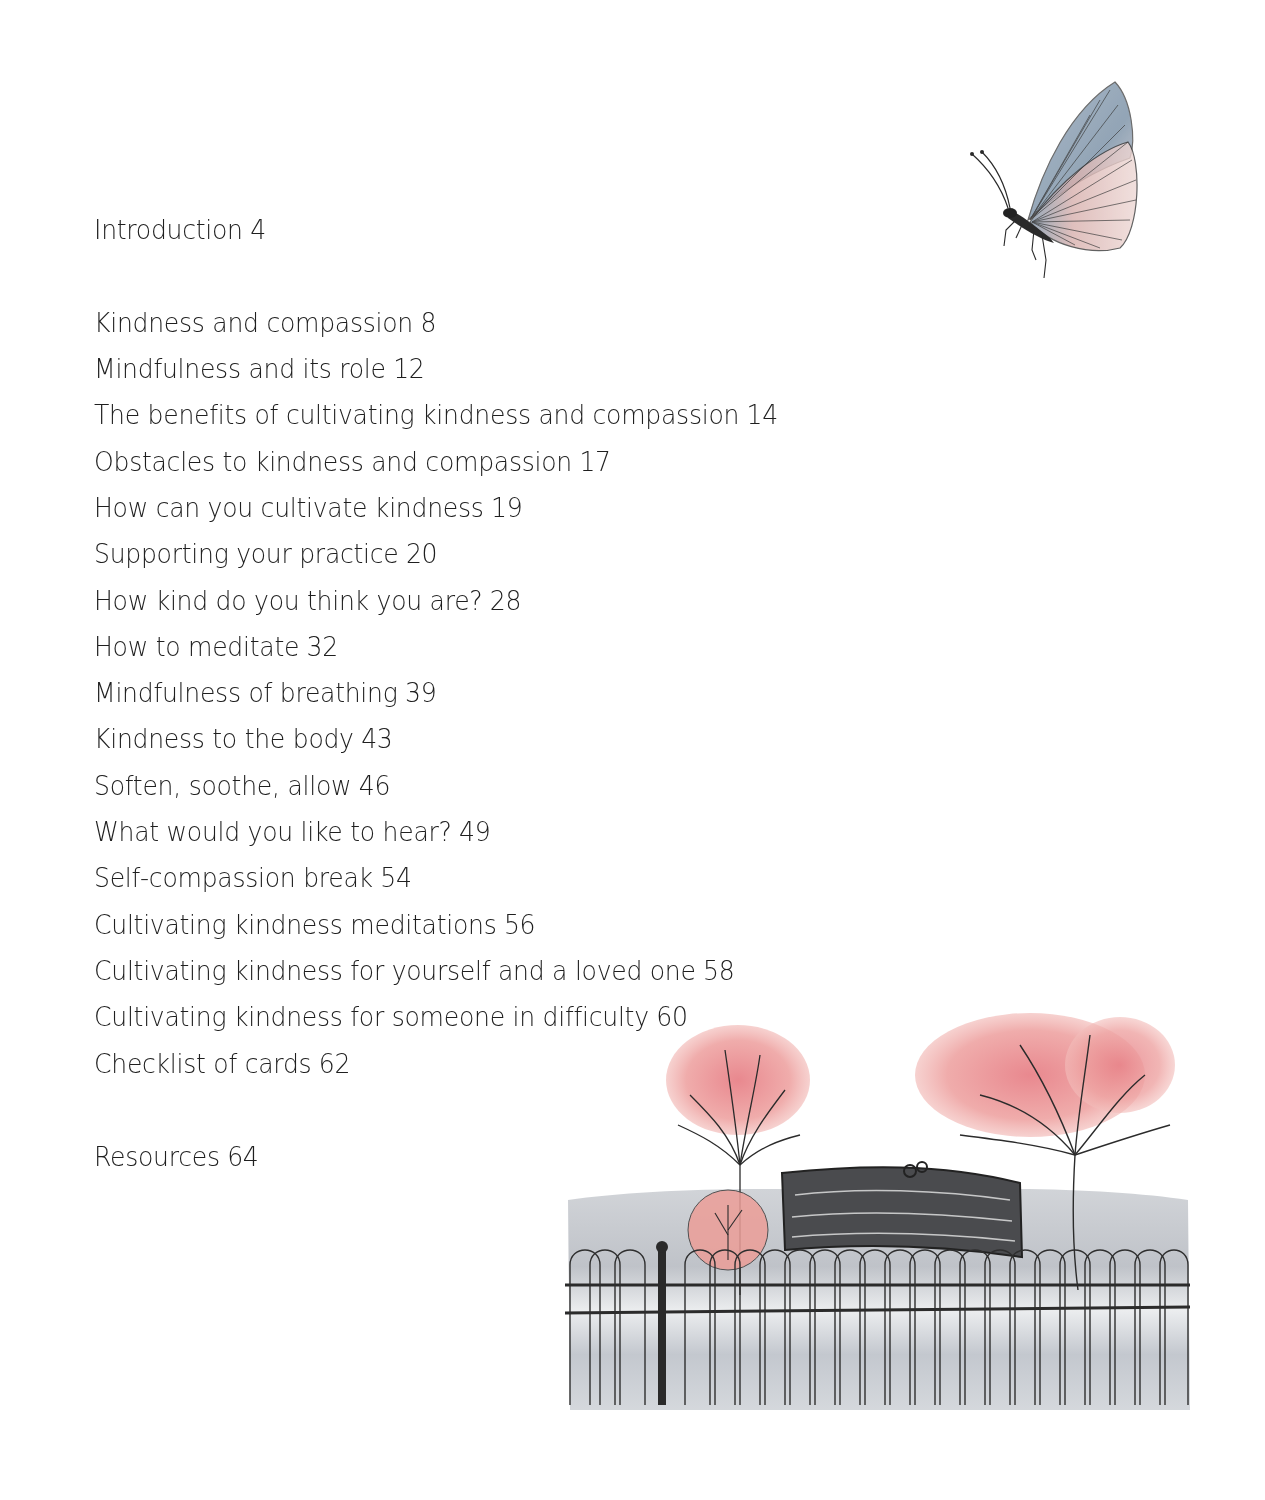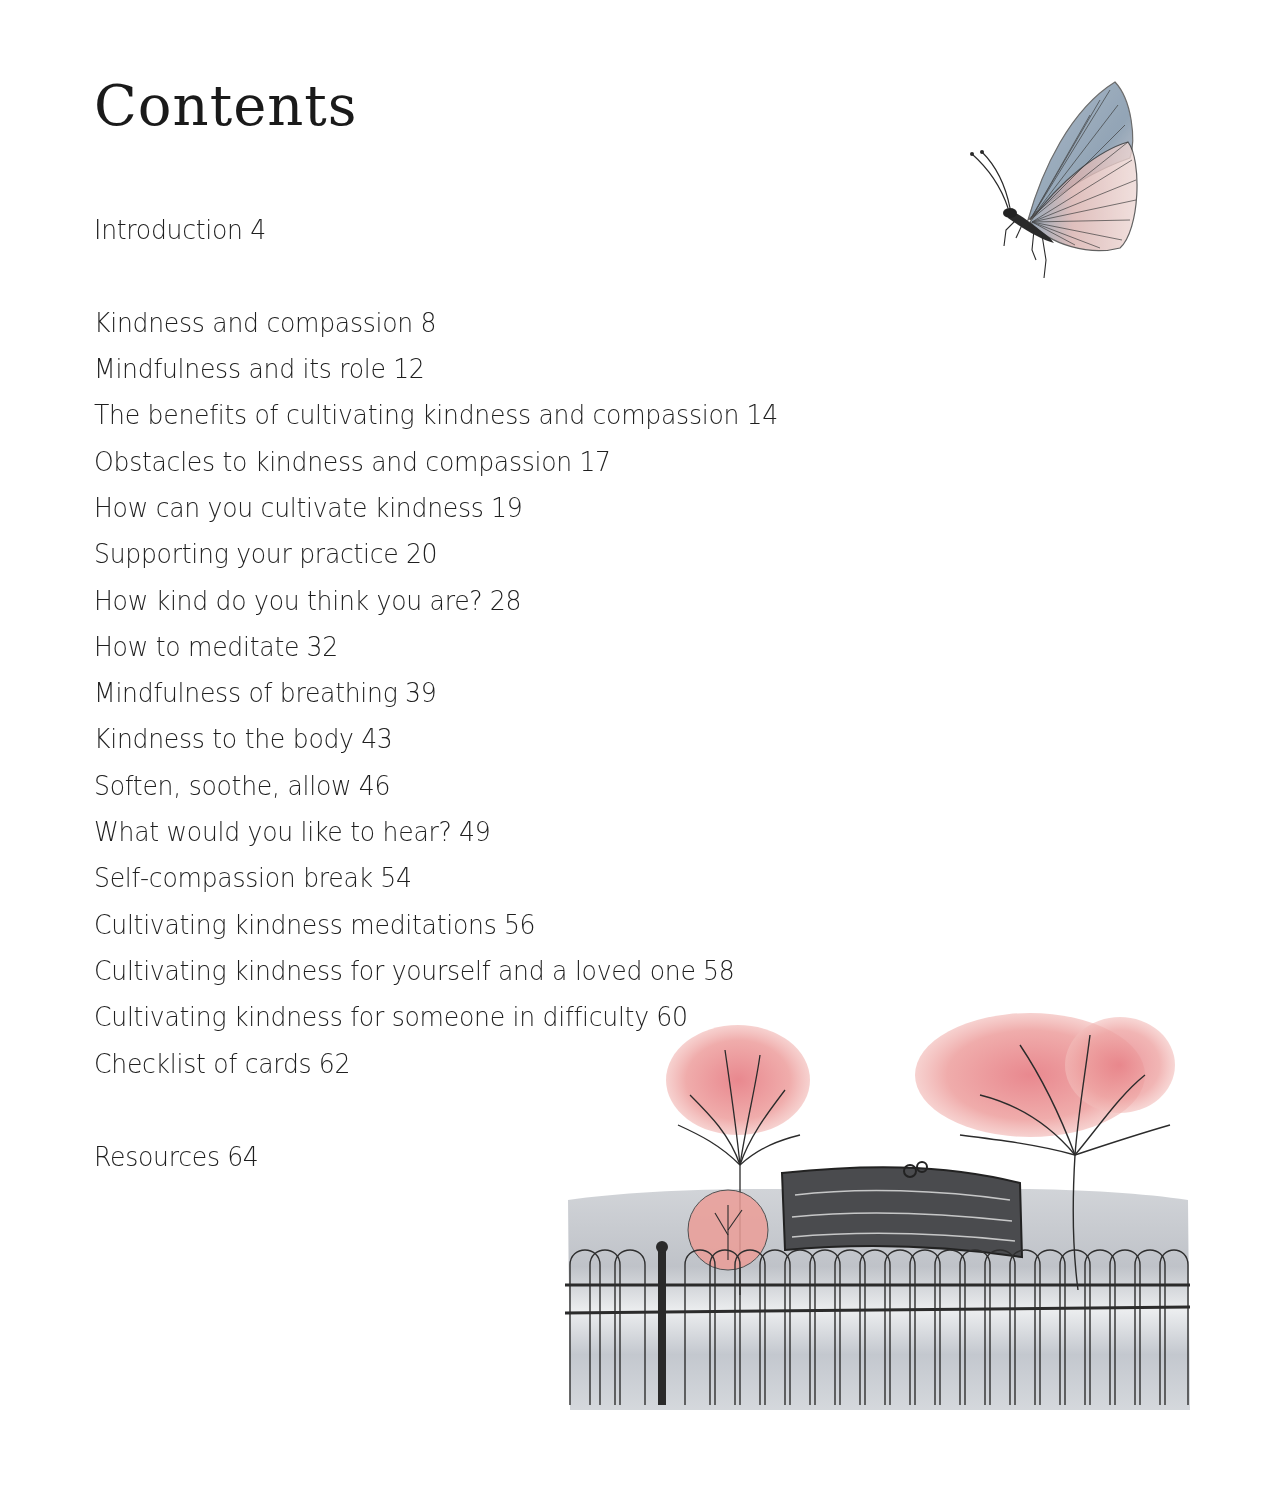--- a/index.html
+++ b/index.html
@@ -18,21 +18,20 @@
       transform: scaleX(0.93); transform-origin: left center;
     }
     .toc-line .num { margin-left: 8px; }
     .illus { position: absolute; }
   </style>
 </head>
 <body>
 
 <div class="page">
 
-  <h1 class="title">Contents</h1>
 
   <div class="toc">
     <div class="toc-line" style="top:216px">
       <span>Introduction</span><span class="num">4</span>
     </div>
 
     <div class="toc-line" style="top:309px"><span>Kindness and compassion</span><span class="num">8</span></div>
     <div class="toc-line" style="top:355px"><span>Mindfulness and its role</span><span class="num">12</span></div>
     <div class="toc-line" style="top:401px"><span>The benefits of cultivating kindness and compassion</span><span class="num">14</span></div>
     <div class="toc-line" style="top:448px"><span>Obstacles to kindness and compassion</span><span class="num">17</span></div>

